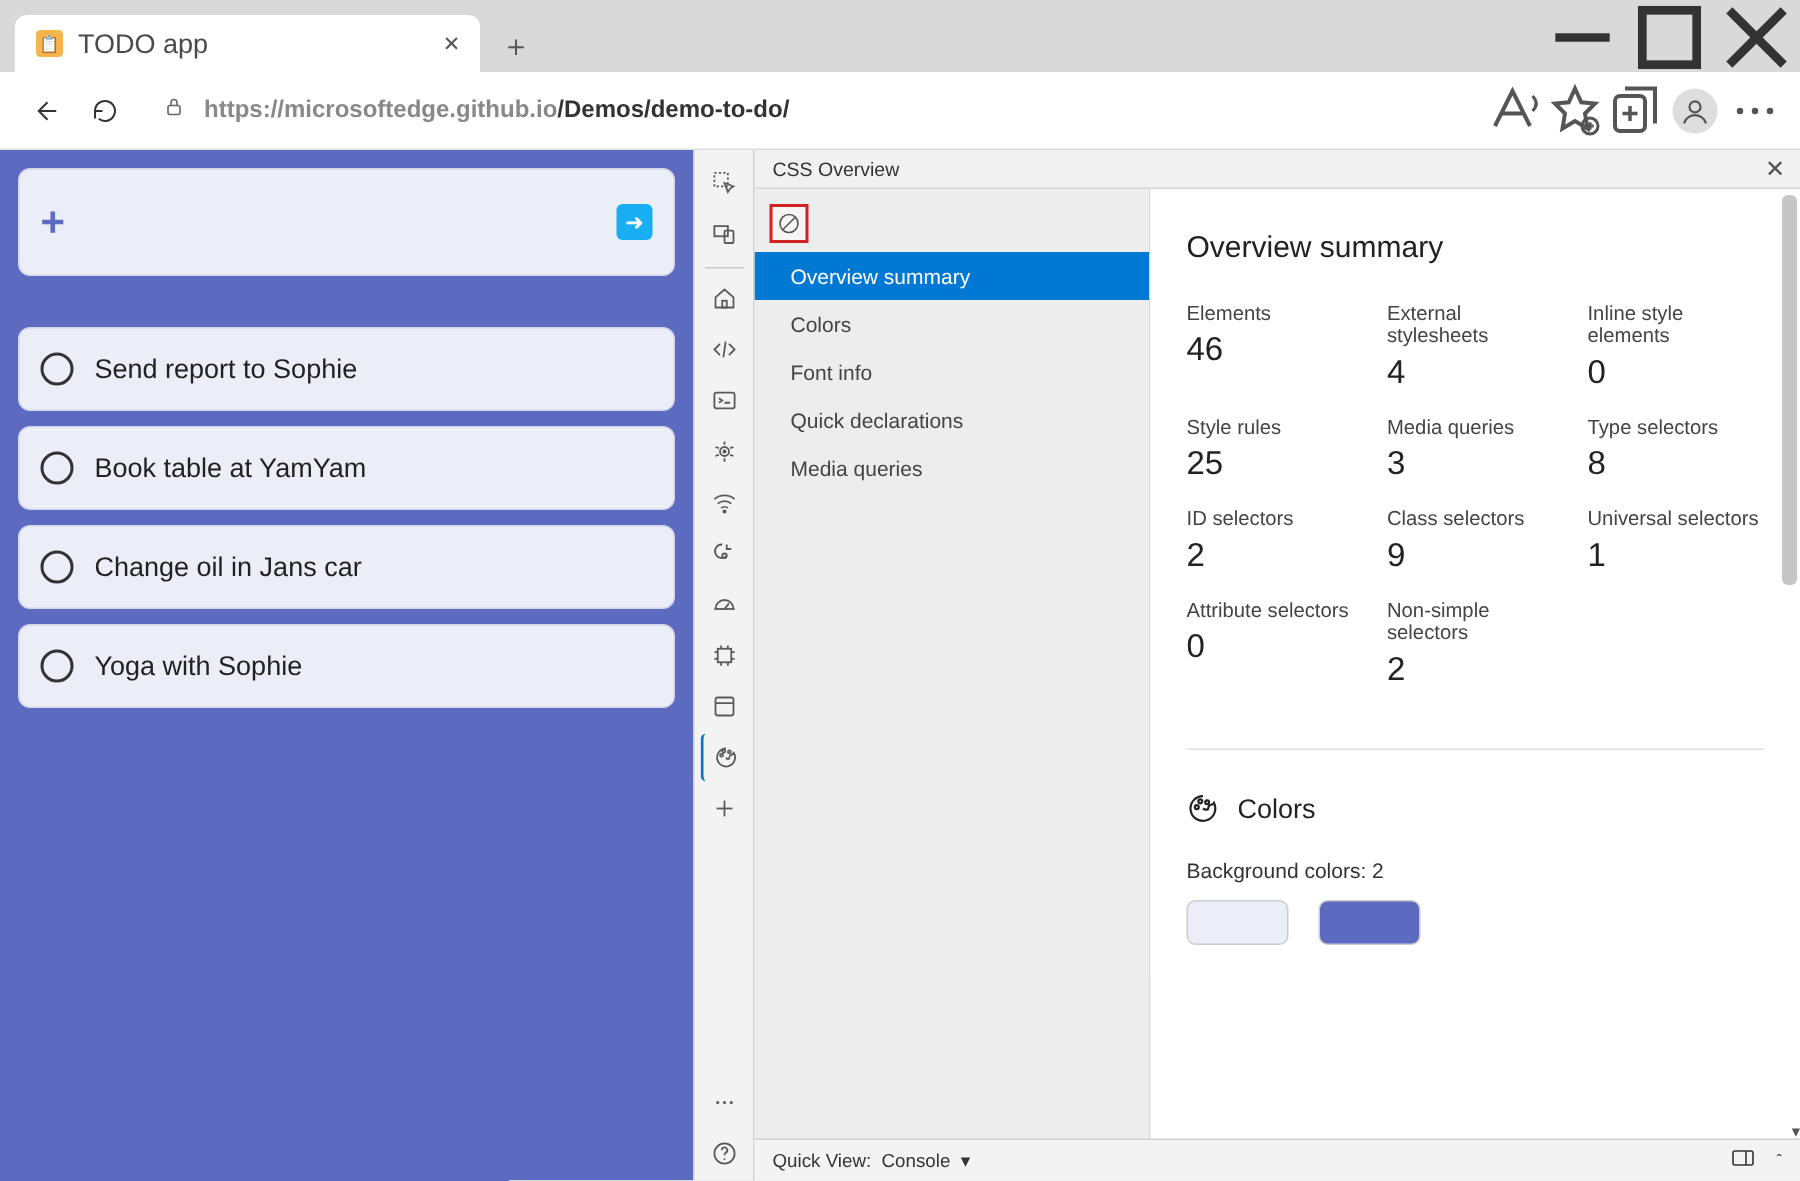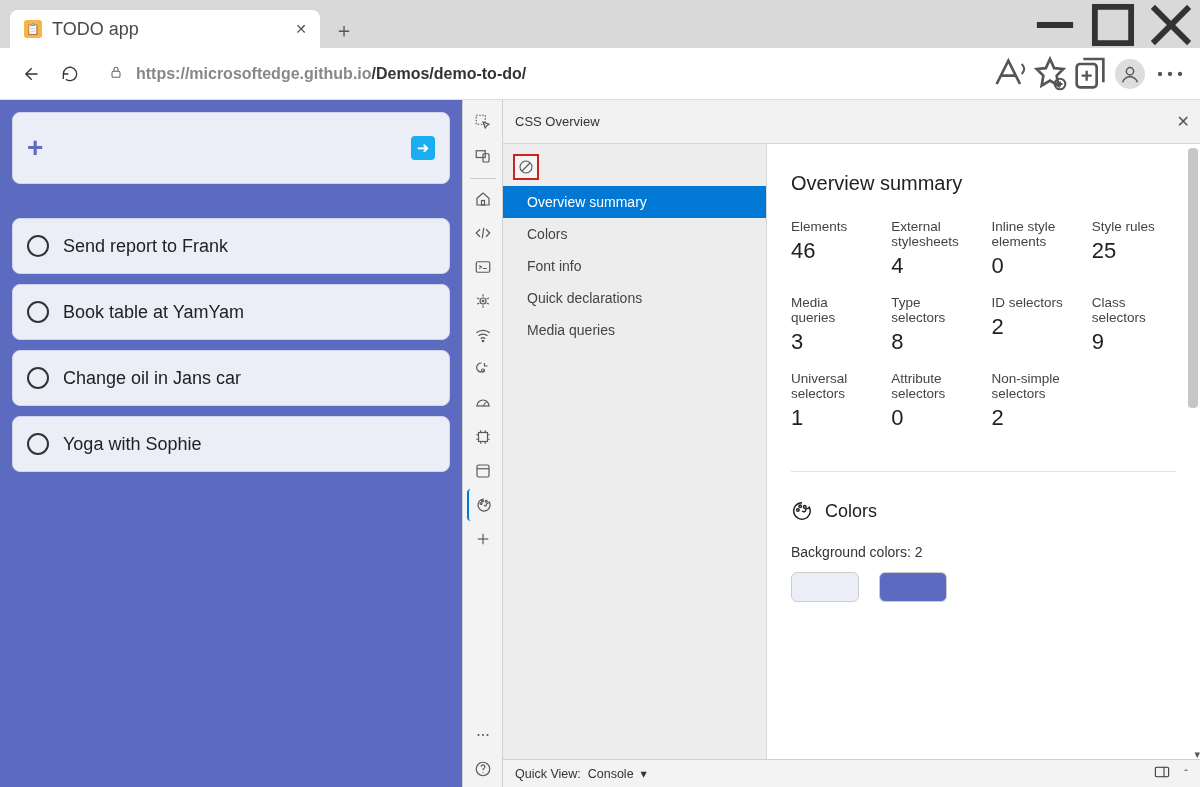--- a/index.html
+++ b/index.html
@@ -40,35 +40,35 @@
 
 
 .devtools-col { width: 40px; background: #f3f3f3; border-left: 1px solid #d0d0d0; display: flex; flex-direction: column; align-items: center; padding-top: 6px; }
 .dt-icon { width: 32px; height: 32px; display: flex; align-items: center; justify-content: center; cursor: pointer; color: #5a5a5a; margin-bottom: 2px; border-radius: 4px; position: relative; }
 .dt-icon svg { width: 18px; height: 18px; }
 .dt-icon.active { border-left: 2px solid #0078d4; }
 .dt-spacer { flex: 1; }
 
 
 .css-panel { flex: 1; display: flex; flex-direction: column; background: #f1f1f1; border-left: 1px solid #d0d0d0; }
-.css-header { height: 44px; display: flex; align-items: center; padding: 0 10px 0 12px; font-size: 13px; color: #333; border-bottom: 1px solid #d7d7d7; }
+.css-header { height: 26px; display: flex; align-items: center; padding: 0 10px 0 12px; font-size: 13px; color: #333; border-bottom: 1px solid #d7d7d7; }
 .css-close { margin-left: auto; cursor: pointer; font-size: 16px; color: #555; }
 .css-body { flex: 1; display: flex; overflow: hidden; }
 
 
 .css-nav { width: 264px; background: #ededed; border-right: 1px solid #d7d7d7; display: flex; flex-direction: column; padding-top: 10px; }
 .clear-btn-wrap { padding: 0 0 6px 10px; }
 .clear-btn { width: 26px; height: 26px; border: 2px solid #d02121; display: flex; align-items: center; justify-content: center; cursor: pointer; color: #555; background: #f5f5f5; }
 .css-nav-item { padding: 8px 24px; font-size: 14px; color: #444; cursor: pointer; }
 .css-nav-item.selected { background: #0078d4; color: #fff; }
 
 
 .css-detail { flex: 1; background: #fff; overflow-y: auto; padding: 28px 24px 20px 24px; position: relative; }
 .detail-h { font-size: 20px; color: #222; margin-bottom: 24px; }
-.stats-grid { display: grid; grid-template-columns: 1fr 1fr 1fr 1fr; row-gap: 16px; column-gap: 16px; margin-bottom: 40px; }
+.stats-grid { display: grid; grid-template-columns: 1fr 1fr 1fr; row-gap: 16px; column-gap: 16px; margin-bottom: 40px; }
 .stat-label { font-size: 13.5px; color: #444; margin-bottom: 4px; }
 .stat-val { font-size: 22px; color: #222; }
 .section-colors { border-top: 1px solid #e0e0e0; padding-top: 28px; }
 .colors-head { display: flex; align-items: center; font-size: 18px; color: #222; gap: 12px; margin-bottom: 22px; }
 .palette-icon { width: 22px; height: 22px; }
 .bg-label { font-size: 14px; color: #333; margin-bottom: 12px; }
 .swatch-row { display: flex; gap: 20px; }
 .swatch { width: 68px; height: 30px; border-radius: 6px; border: 1px solid #ccc; }
 .scroll-ind { position: absolute; right: 0; top: 0; width: 10px; height: 260px; background: #c6c6c6; border-radius: 4px; }
 .scroll-down-btn { position: absolute; right: -2px; bottom: 2px; color: #555; font-size: 11px; }
@@ -166,21 +166,21 @@
 
 <div class="content-row">
 
   <div class="todo-app">
     <div class="todo-input-card">
       <span class="todo-add">+</span>
       <span class="todo-arrow">➜</span>
     </div>
     <div class="todo-item">
       <span class="todo-radio"></span>
-      <span class="todo-text">Send report to Frank</span>
+      <span class="todo-text">Send report to Sophie</span>
     </div>
     <div class="todo-item">
       <span class="todo-radio"></span>
       <span class="todo-text">Book table at YamYam</span>
     </div>
     <div class="todo-item">
       <span class="todo-radio"></span>
       <span class="todo-text">Change oil in Jans car</span>
     </div>
     <div class="todo-item">

